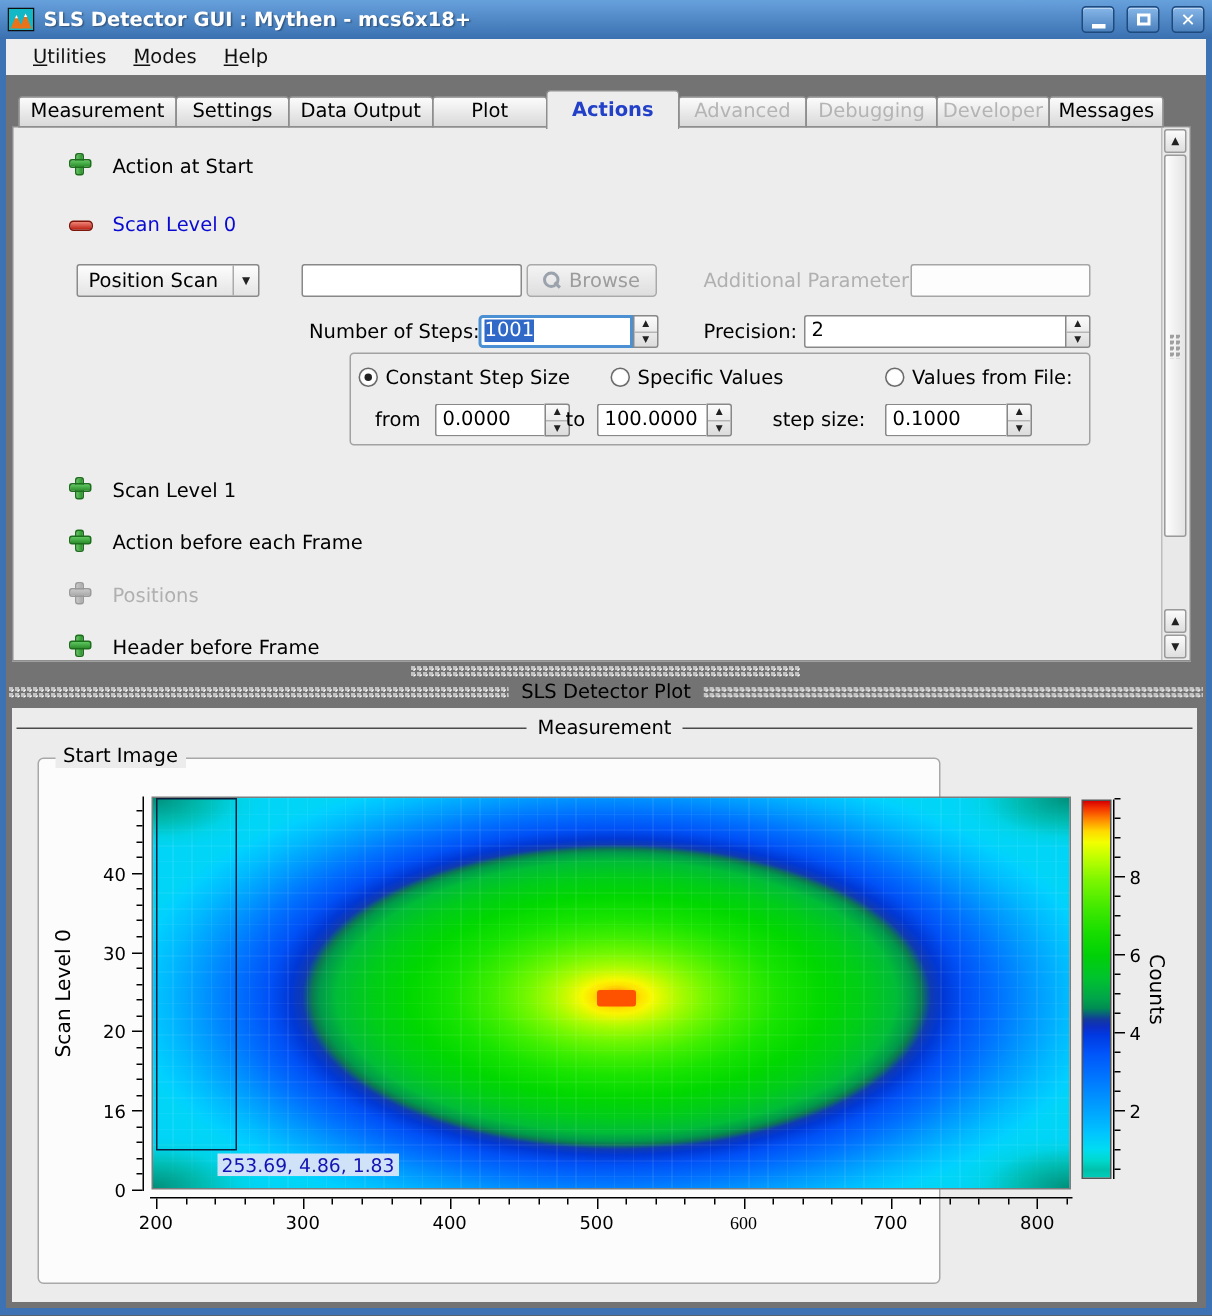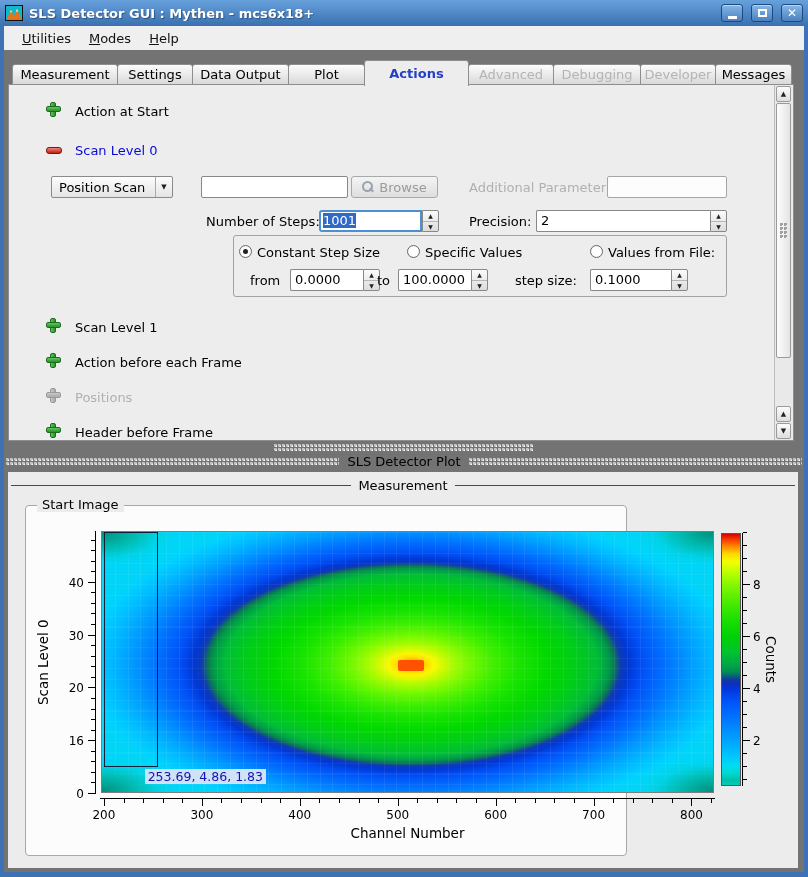--- a/index.html
+++ b/index.html
@@ -207,21 +207,21 @@
       <span class="menu-item"><u>U</u><span>tilities</span></span>
       <span class="menu-item"><u>M</u><span>odes</span></span>
       <span class="menu-item"><u>H</u><span>elp</span></span>
     </div>
 
     <div class="tabs">
       <div class="tab" style="width:106px">Measurement</div>
       <div class="tab" style="width:76px">Settings</div>
       <div class="tab" style="width:97px">Data Output</div>
       <div class="tab" style="width:77px">Plot</div>
-      <div class="tab active" style="width:105px">Actions</div>
+      <div class="tab active" style="width:89px">Actions</div>
       <div class="tab disabled" style="width:86px">Advanced</div>
       <div class="tab disabled" style="width:88px">Debugging</div>
       <div class="tab disabled" style="width:76px">Developer</div>
       <div class="tab" style="width:77px">Messages</div>
     </div>
 
     <div class="pane">
 
       <span class="icon-plus" style="left:37px; top:17px">
           <i class="v"></i>
@@ -396,21 +396,21 @@
         <div class="axis" id="x-axis">
             <div class="tick major" style="left: 0.636943%;"></div>
             <div class="ticklabel" style="left: 0.636943%;">200</div>
             <div class="tick major" style="left: 16.5605%;"></div>
             <div class="ticklabel" style="left: 16.5605%;">300</div>
             <div class="tick major" style="left: 32.4841%;"></div>
             <div class="ticklabel" style="left: 32.4841%;">400</div>
             <div class="tick major" style="left: 48.4076%;"></div>
             <div class="ticklabel" style="left: 48.4076%;">500</div>
             <div class="tick major" style="left: 64.3312%;"></div>
-            <div class="ticklabel" style="left: 64.3312%;">600</div>
+            <div class="ticklabel" style="left: 64.3312%; font-family: Liberation Serif, serif;">600</div>
             <div class="tick major" style="left: 80.2548%;"></div>
             <div class="ticklabel" style="left: 80.2548%;">700</div>
             <div class="tick major" style="left: 96.1783%;"></div>
             <div class="ticklabel" style="left: 96.1783%;">800</div>
             <div class="tick minor" style="left: 3.82166%;"></div>
             <div class="tick minor" style="left: 7.00637%;"></div>
             <div class="tick minor" style="left: 10.1911%;"></div>
             <div class="tick minor" style="left: 13.3758%;"></div>
             <div class="tick minor" style="left: 19.7452%;"></div>
             <div class="tick minor" style="left: 22.9299%;"></div>
@@ -427,21 +427,20 @@
             <div class="tick minor" style="left: 67.5159%;"></div>
             <div class="tick minor" style="left: 70.7006%;"></div>
             <div class="tick minor" style="left: 73.8854%;"></div>
             <div class="tick minor" style="left: 77.0701%;"></div>
             <div class="tick minor" style="left: 83.4395%;"></div>
             <div class="tick minor" style="left: 86.6242%;"></div>
             <div class="tick minor" style="left: 89.8089%;"></div>
             <div class="tick minor" style="left: 92.9936%;"></div>
             <div class="tick minor" style="left: 99.3631%;"></div>
           </div>
-        <div class="xlabel">Channel Number</div>
 
         <div class="colorbar"></div>
         <div class="axis" id="cb-axis">
             <div class="tick major" style="bottom: 17.7801%;"></div>
             <div class="ticklabel" style="bottom: 17.7801%;">2</div>
             <div class="tick major" style="bottom: 38.335%;"></div>
             <div class="ticklabel" style="bottom: 38.335%;">4</div>
             <div class="tick major" style="bottom: 58.89%;"></div>
             <div class="ticklabel" style="bottom: 58.89%;">6</div>
             <div class="tick major" style="bottom: 79.445%;"></div>

